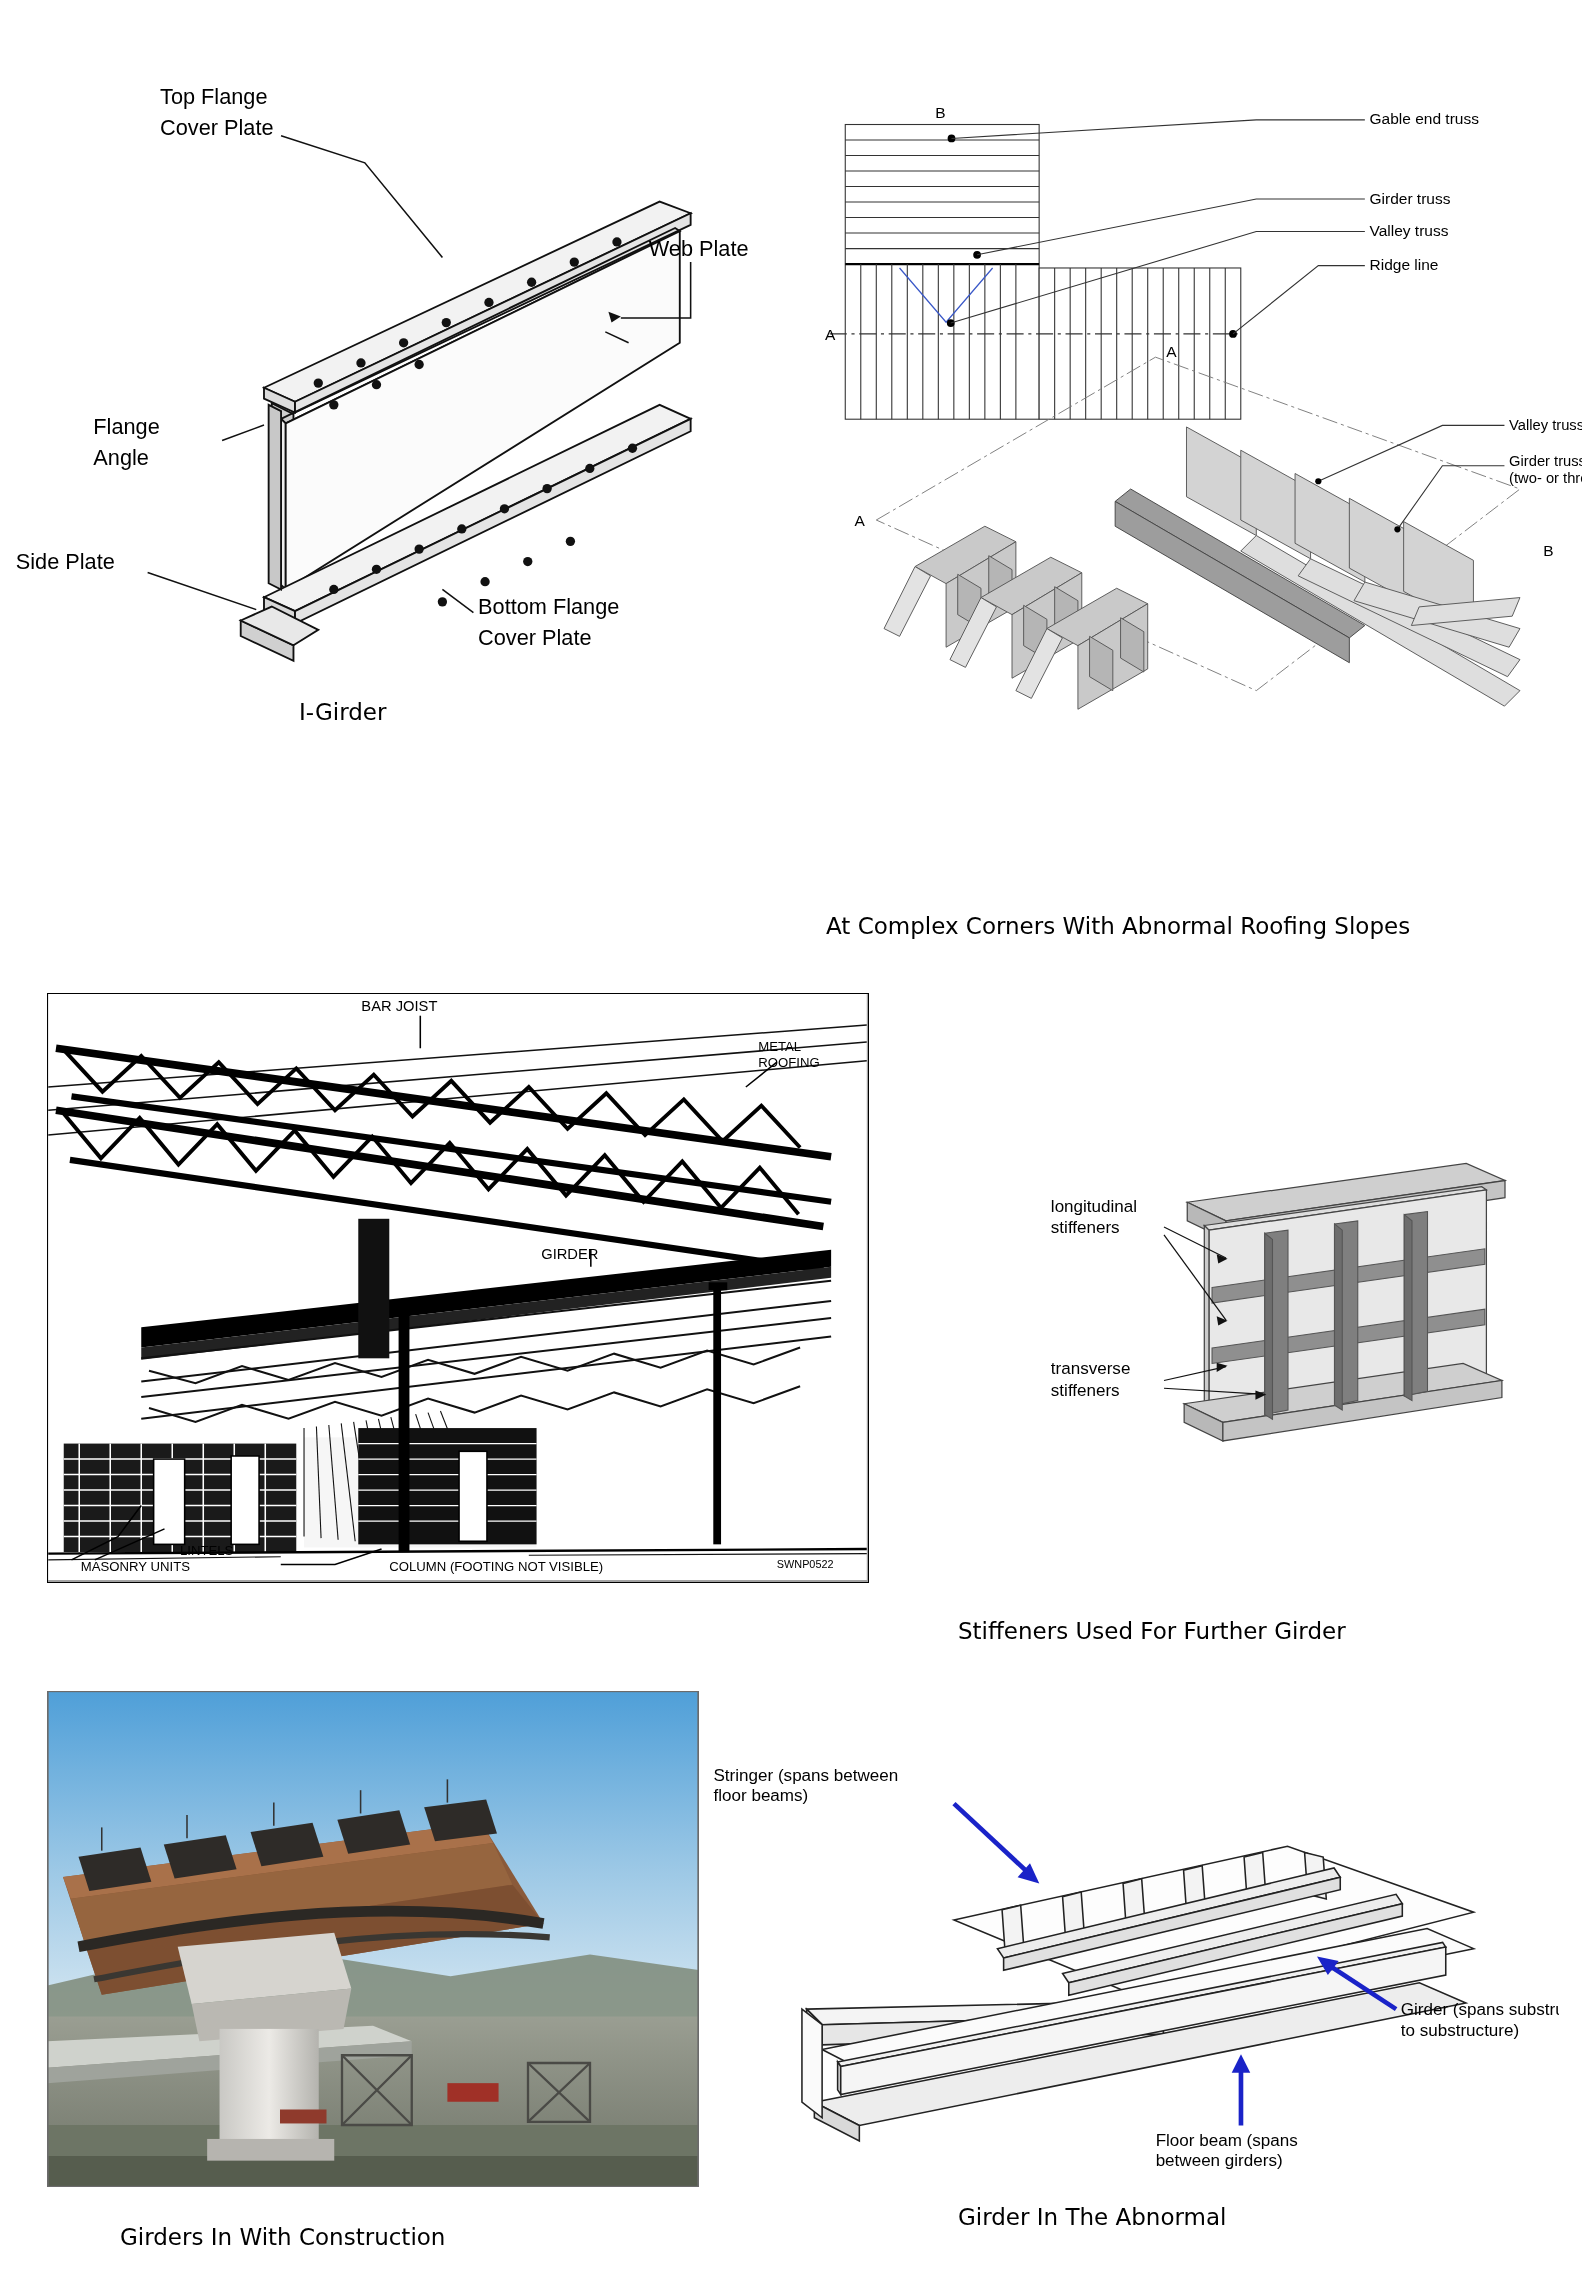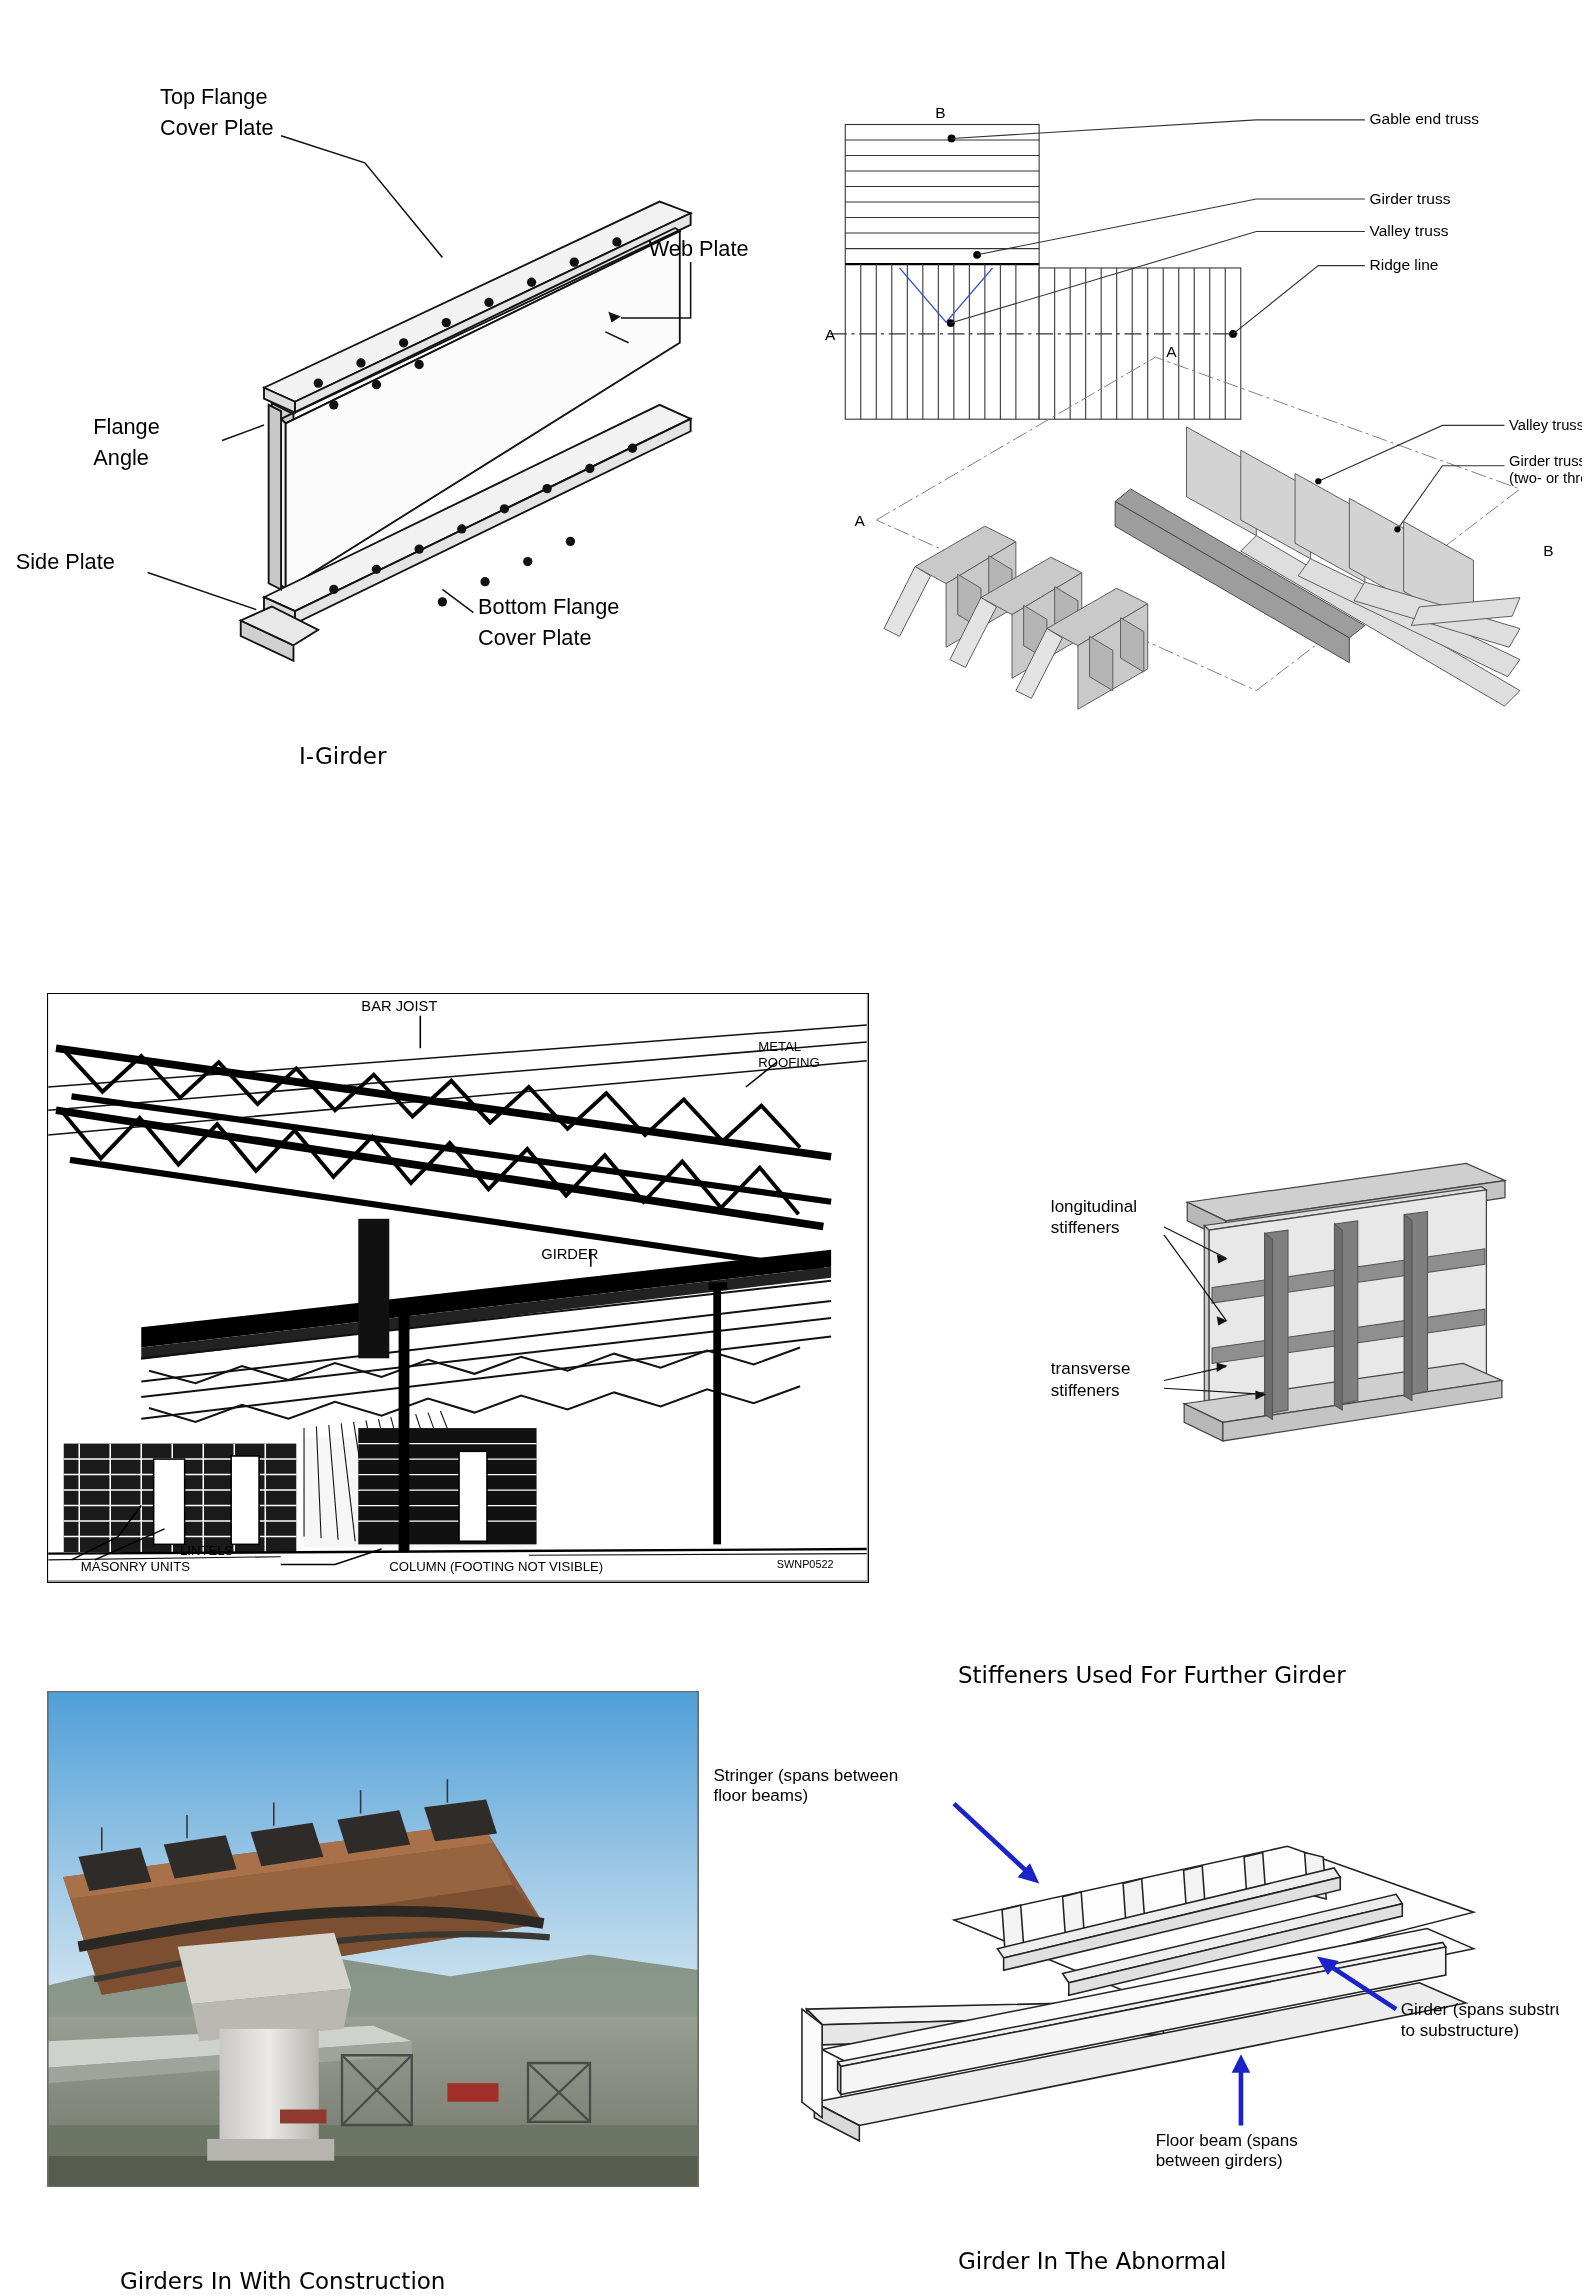--- a/index.html
+++ b/index.html
@@ -22,21 +22,20 @@
   }
   .fig {
     position: absolute;
   }
   .caption {
     position: absolute;
     font-size: 23px;
     line-height: 1.25;
     color: #000;
     font-family: "DejaVu Sans", sans-serif;
-    margin-top: 44px;
   }
   .frame {
     border: 1.6px solid #000;
     background: #a3a3a3;
     box-sizing: border-box;
   }
   svg { display: block; }
   .lbl {
     font-family: "Liberation Sans", sans-serif;
     fill: #000;
@@ -279,20 +278,21 @@
         <circle cx="742" cy="552" r="4"></circle>
       </g>
       <text class="lbl" x="886" y="424" font-size="19">Valley truss</text>
       <text class="lbl" x="886" y="470" font-size="19">Girder truss</text>
       <text class="lbl" x="886" y="492" font-size="19">(two- or three-ply)</text>
       <text class="lbl" x="444" y="330" font-size="20">A</text>
       <text class="lbl" x="42" y="548" font-size="20">A</text>
       <text class="lbl" x="930" y="586" font-size="20">B</text>
     </svg>
   </div>
+  <div class="caption" id="cap-corner">At Complex Corners With Abnormal Roofing Slopes</div>
 
   <div class="fig frame" id="fig-building">
     <svg width="819" height="586" viewBox="0 0 1056 756">
       <rect x="0" y="0" width="1056" height="756" fill="#ffffff"></rect>
 
       <g stroke="#111" stroke-width="2" fill="none">
         <path d="M0,120 L1056,40"></path>
         <path d="M0,150 L1056,62"></path>
         <path d="M0,182 L1056,86"></path>
       </g>

